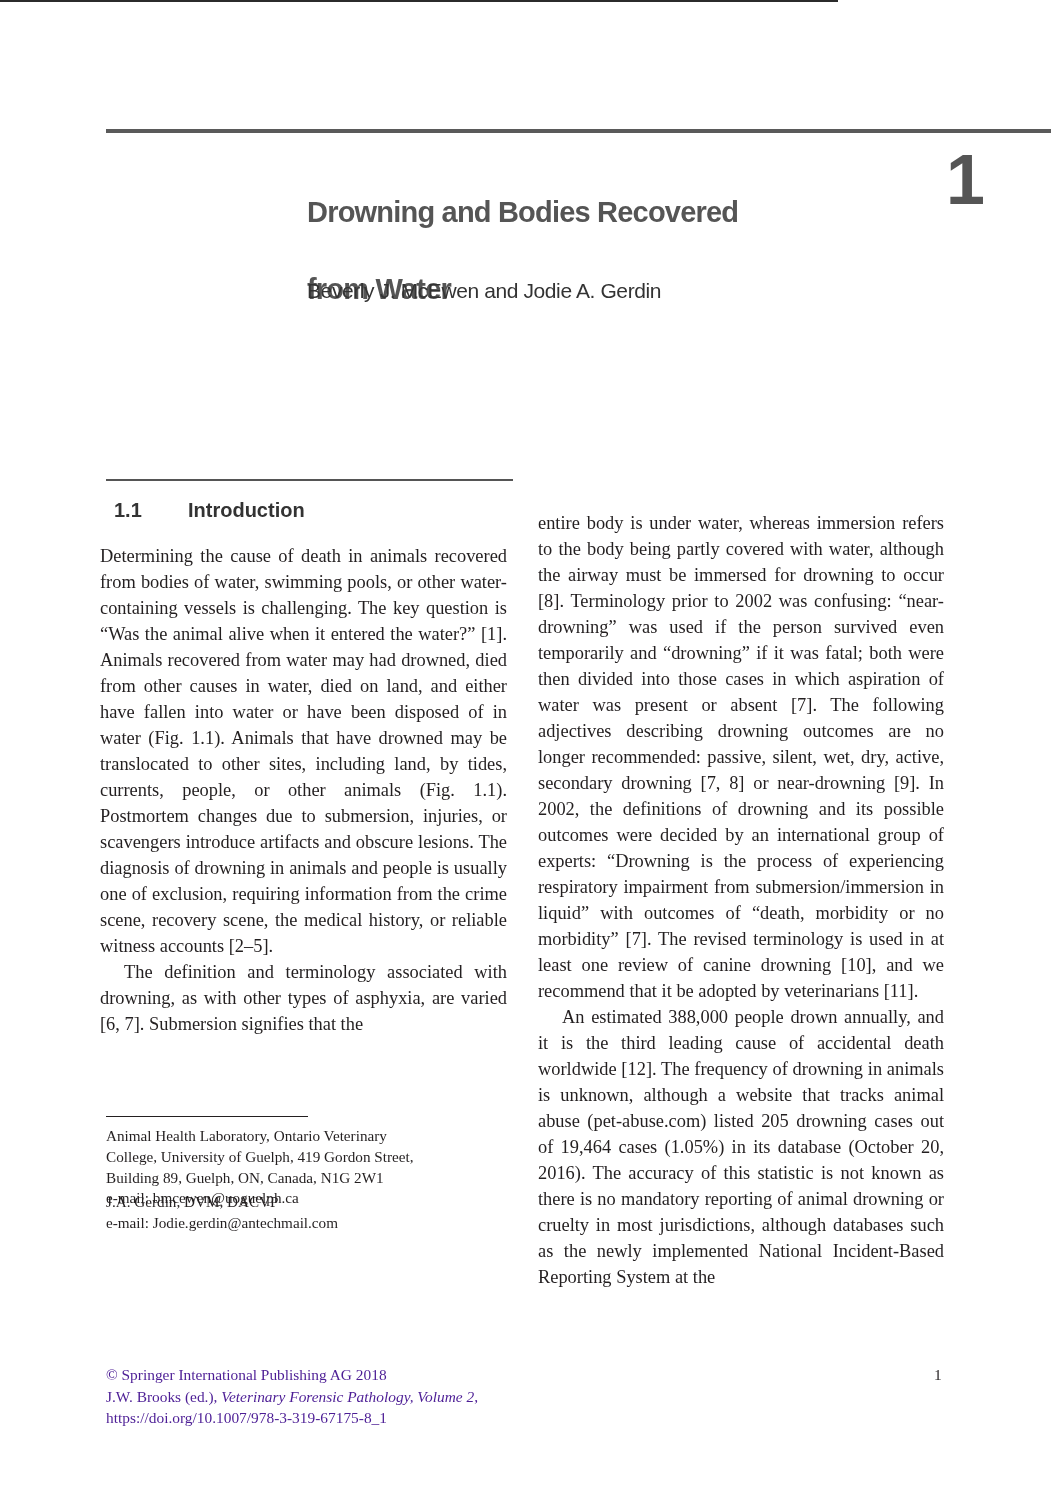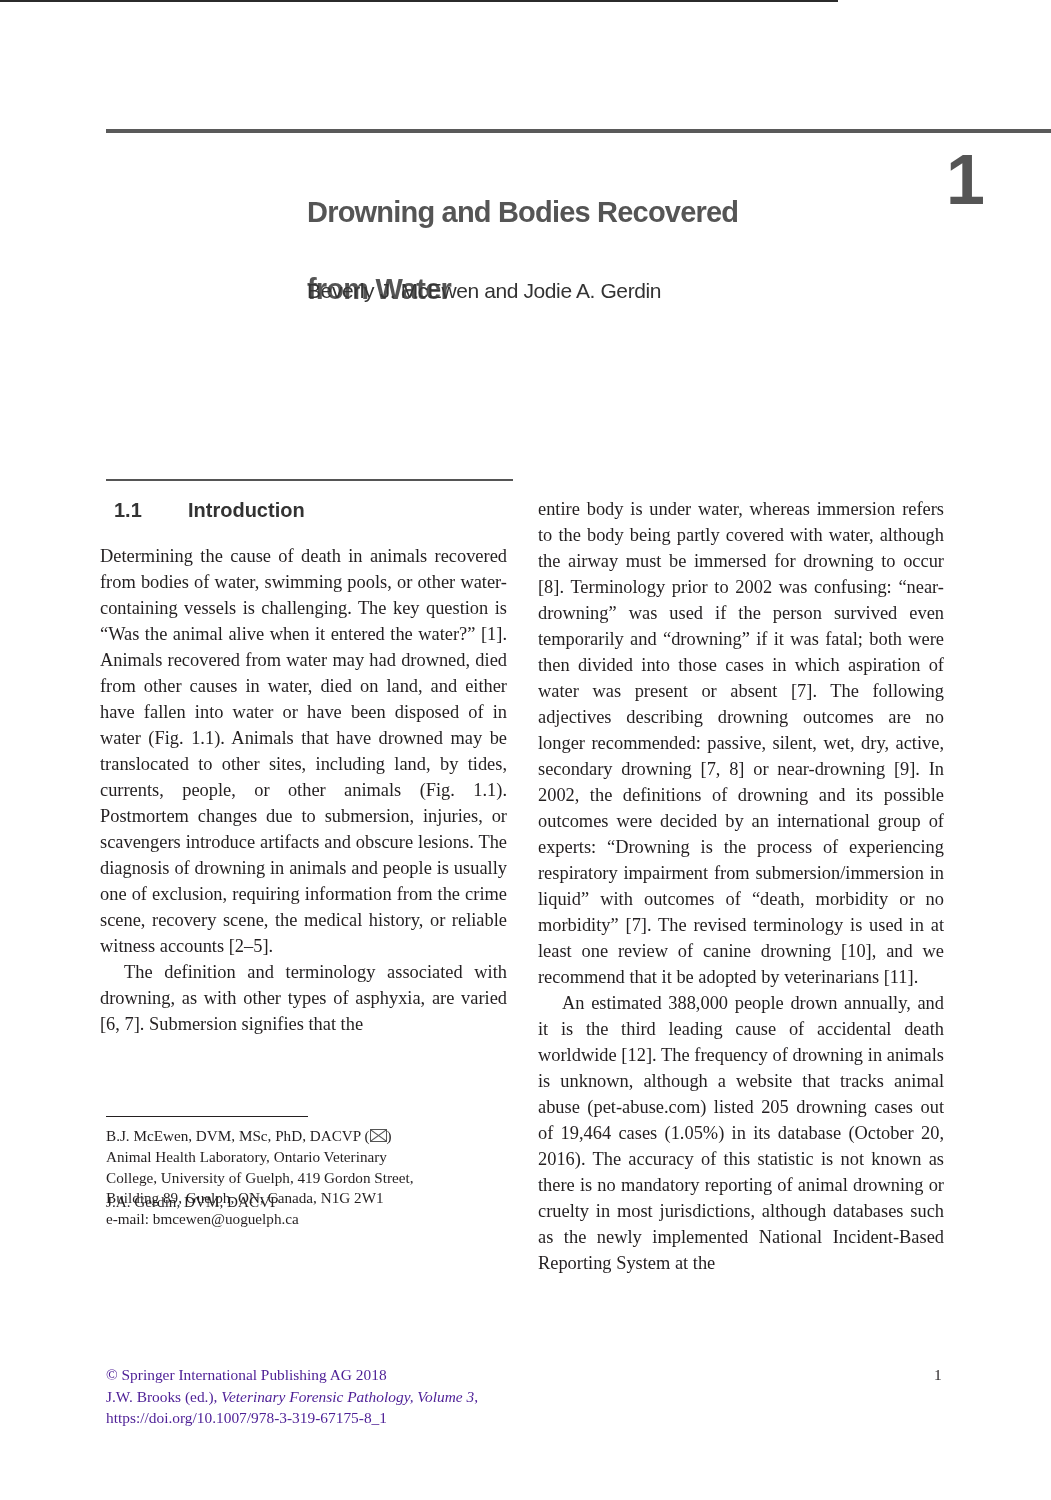--- a/index.html
+++ b/index.html
@@ -18,21 +18,21 @@
   .section-rule { position: absolute; left: 106px; top: 479px; width: 407px; height: 2px; background: #555555; }
   .section-heading { position: absolute; left: 106px; top: 489px; margin: 8px; font-family: "Liberation Sans", sans-serif;
     font-weight: bold; font-size: 20px; line-height: 26px; color: #333333; }
   .section-heading .num { display: inline-block; width: 74px; }
 
   .col { position: absolute; font-family: "Liberation Serif", serif; font-size: 18.4px; line-height: 26px;
     text-align: justify; color: #231f20; }
   .col p { margin: 0; }
   .col p.indent { text-indent: 24px; }
   .col-left { left: 100px; top: 543px; width: 407px; }
-  .col-right { left: 538px; top: 496px; width: 406px; }
+  .col-right { left: 538px; top: 510px; width: 406px; }
 
   .footnote-rule { position: absolute; left: 106px; top: 1116px; width: 202px; height: 1px; background: #231f20; }
   .footnote { position: absolute; left: 106px; width: 420px; font-family: "Liberation Serif", serif;
     font-size: 15.2px; line-height: 20.8px; color: #231f20; }
   .footnote div { white-space: nowrap; }
   .fn-1 { top: 1126px; }
   .fn-2 { top: 1168px; margin-top: 24px; }
   .mail-icon { display: inline-block; width: 15px; height: 11px; border: 1px solid #555; position: relative;
     vertical-align: -1px; overflow: hidden; }
   .mail-icon::before, .mail-icon::after { content: ""; position: absolute; top: 5px; width: 19px; height: 1px; background: #555; }
@@ -70,29 +70,29 @@
 </div>
 
 <div class="col col-right">
   <p>entire body is under water, whereas immersion refers to the body being partly covered with water, although the airway must be immersed for drowning to occur [8]. Terminology prior to 2002 was confusing: “near-drowning” was used if the person survived even temporarily and “drowning” if it was fatal; both were then divided into those cases in which aspiration of water was present or absent [7]. The following adjectives describing drowning outcomes are no longer recommended: passive, silent, wet, dry, active, secondary drowning [7, 8] or near-drowning [9]. In 2002, the definitions of drowning and its possible outcomes were decided by an international group of experts: “Drowning is the process of experiencing respiratory impairment from submersion/immersion in liquid” with outcomes of “death, morbidity or no morbidity” [7]. The revised terminology is used in at least one review of canine drowning [10], and we recommend that it be adopted by veterinarians [11].</p>
   <p class="indent">An estimated 388,000 people drown annually, and it is the third leading cause of accidental death worldwide [12]. The frequency of drowning in animals is unknown, although a website that tracks animal abuse (pet-abuse.com) listed 205 drowning cases out of 19,464 cases (1.05%) in its database (October 20, 2016). The accuracy of this statistic is not known as there is no mandatory reporting of animal drowning or cruelty in most jurisdictions, although databases such as the newly implemented National Incident-Based Reporting System at the</p>
 </div>
 
 <div class="footnote-rule"></div>
 
 <div class="footnote fn-1">
-  <div><span>B.J. McEwen, DVM, MSc, PhD, DACVP (</span><span class="mail-icon"></span><span>)</span></div>
   <div>Animal Health Laboratory, Ontario Veterinary</div>
   <div>College, University of Guelph, 419 Gordon Street,</div>
   <div>Building 89, Guelph, ON, Canada, N1G 2W1</div>
   <div>e-mail: bmcewen@uoguelph.ca</div>
 </div>
 
 <div class="footnote fn-2">
   <div>J.A. Gerdin, DVM, DACVP</div>
+  <div>e-mail: Jodie.gerdin@antechmail.com</div>
 </div>
 
 <div class="bottom-left">
   <div>© Springer International Publishing AG 2018</div>
-  <div><span>J.W. Brooks (ed.), </span><i>Veterinary Forensic Pathology, Volume 3</i><span>,</span></div>
+  <div><span>J.W. Brooks (ed.), </span><i>Veterinary Forensic Pathology, Volume 2</i><span>,</span></div>
   <div>https://doi.org/10.1007/978-3-319-67175-8_1</div>
 </div>
 <div class="page-number">1</div>
 
 </body></html>

